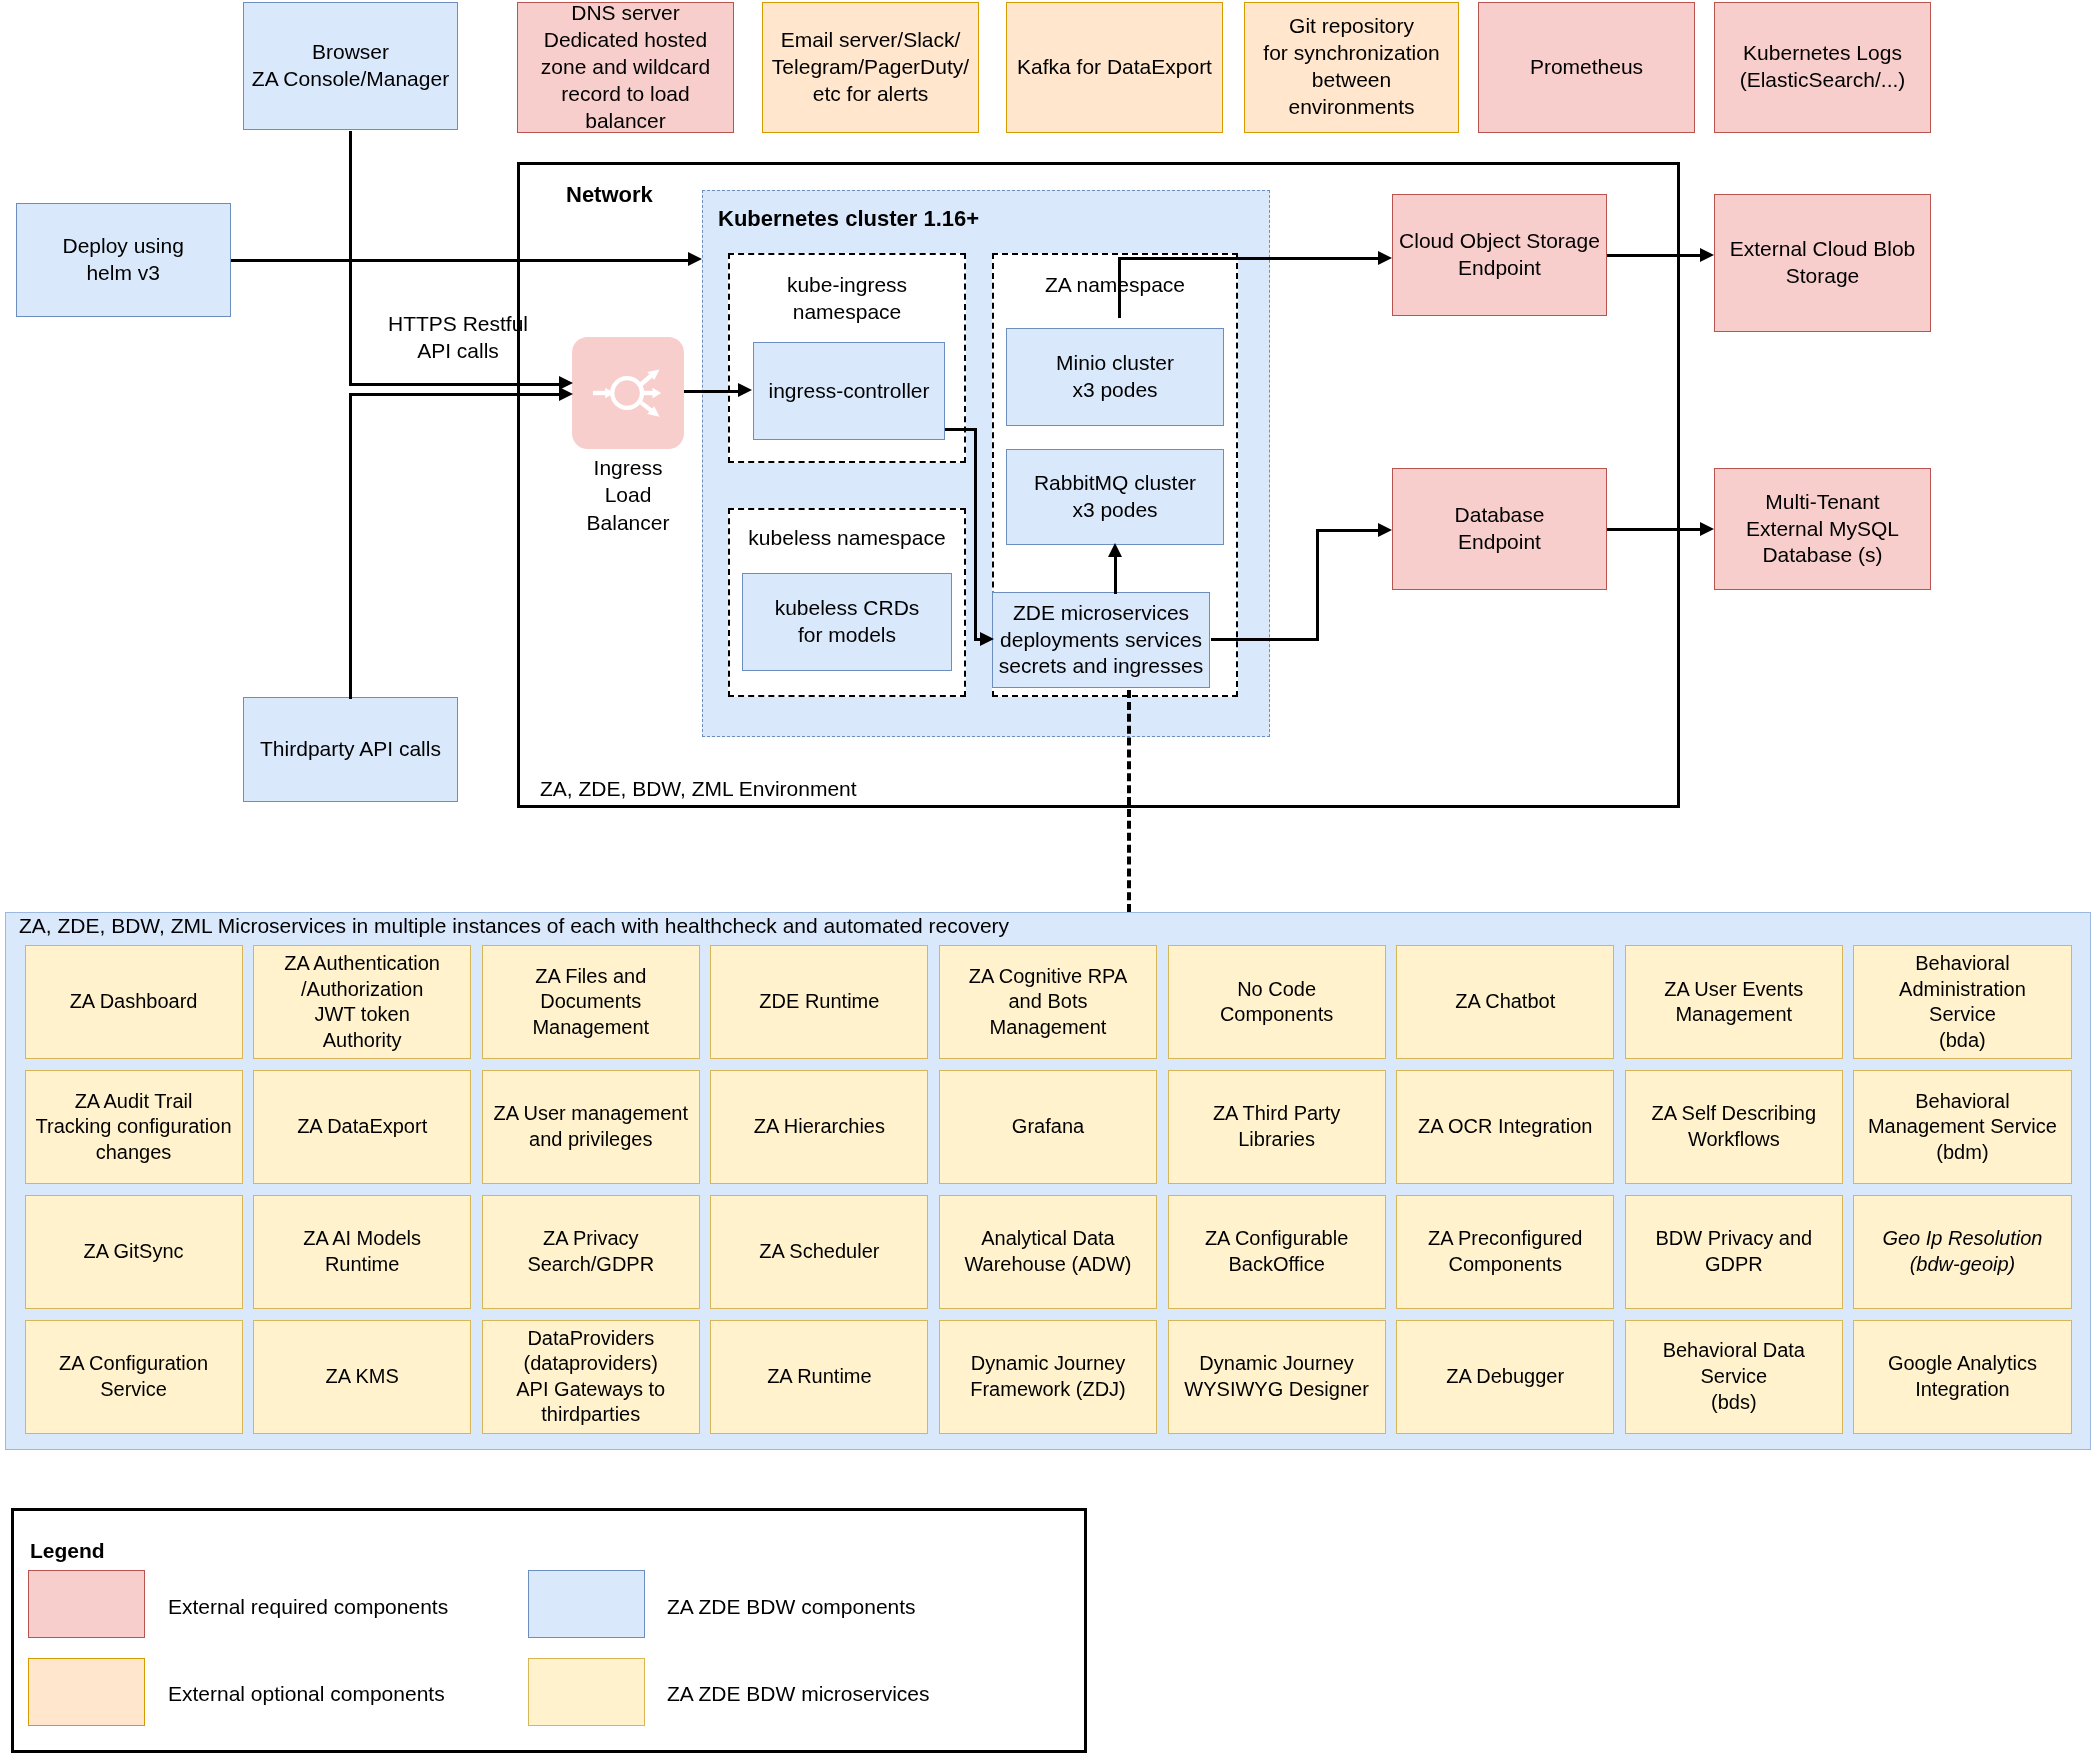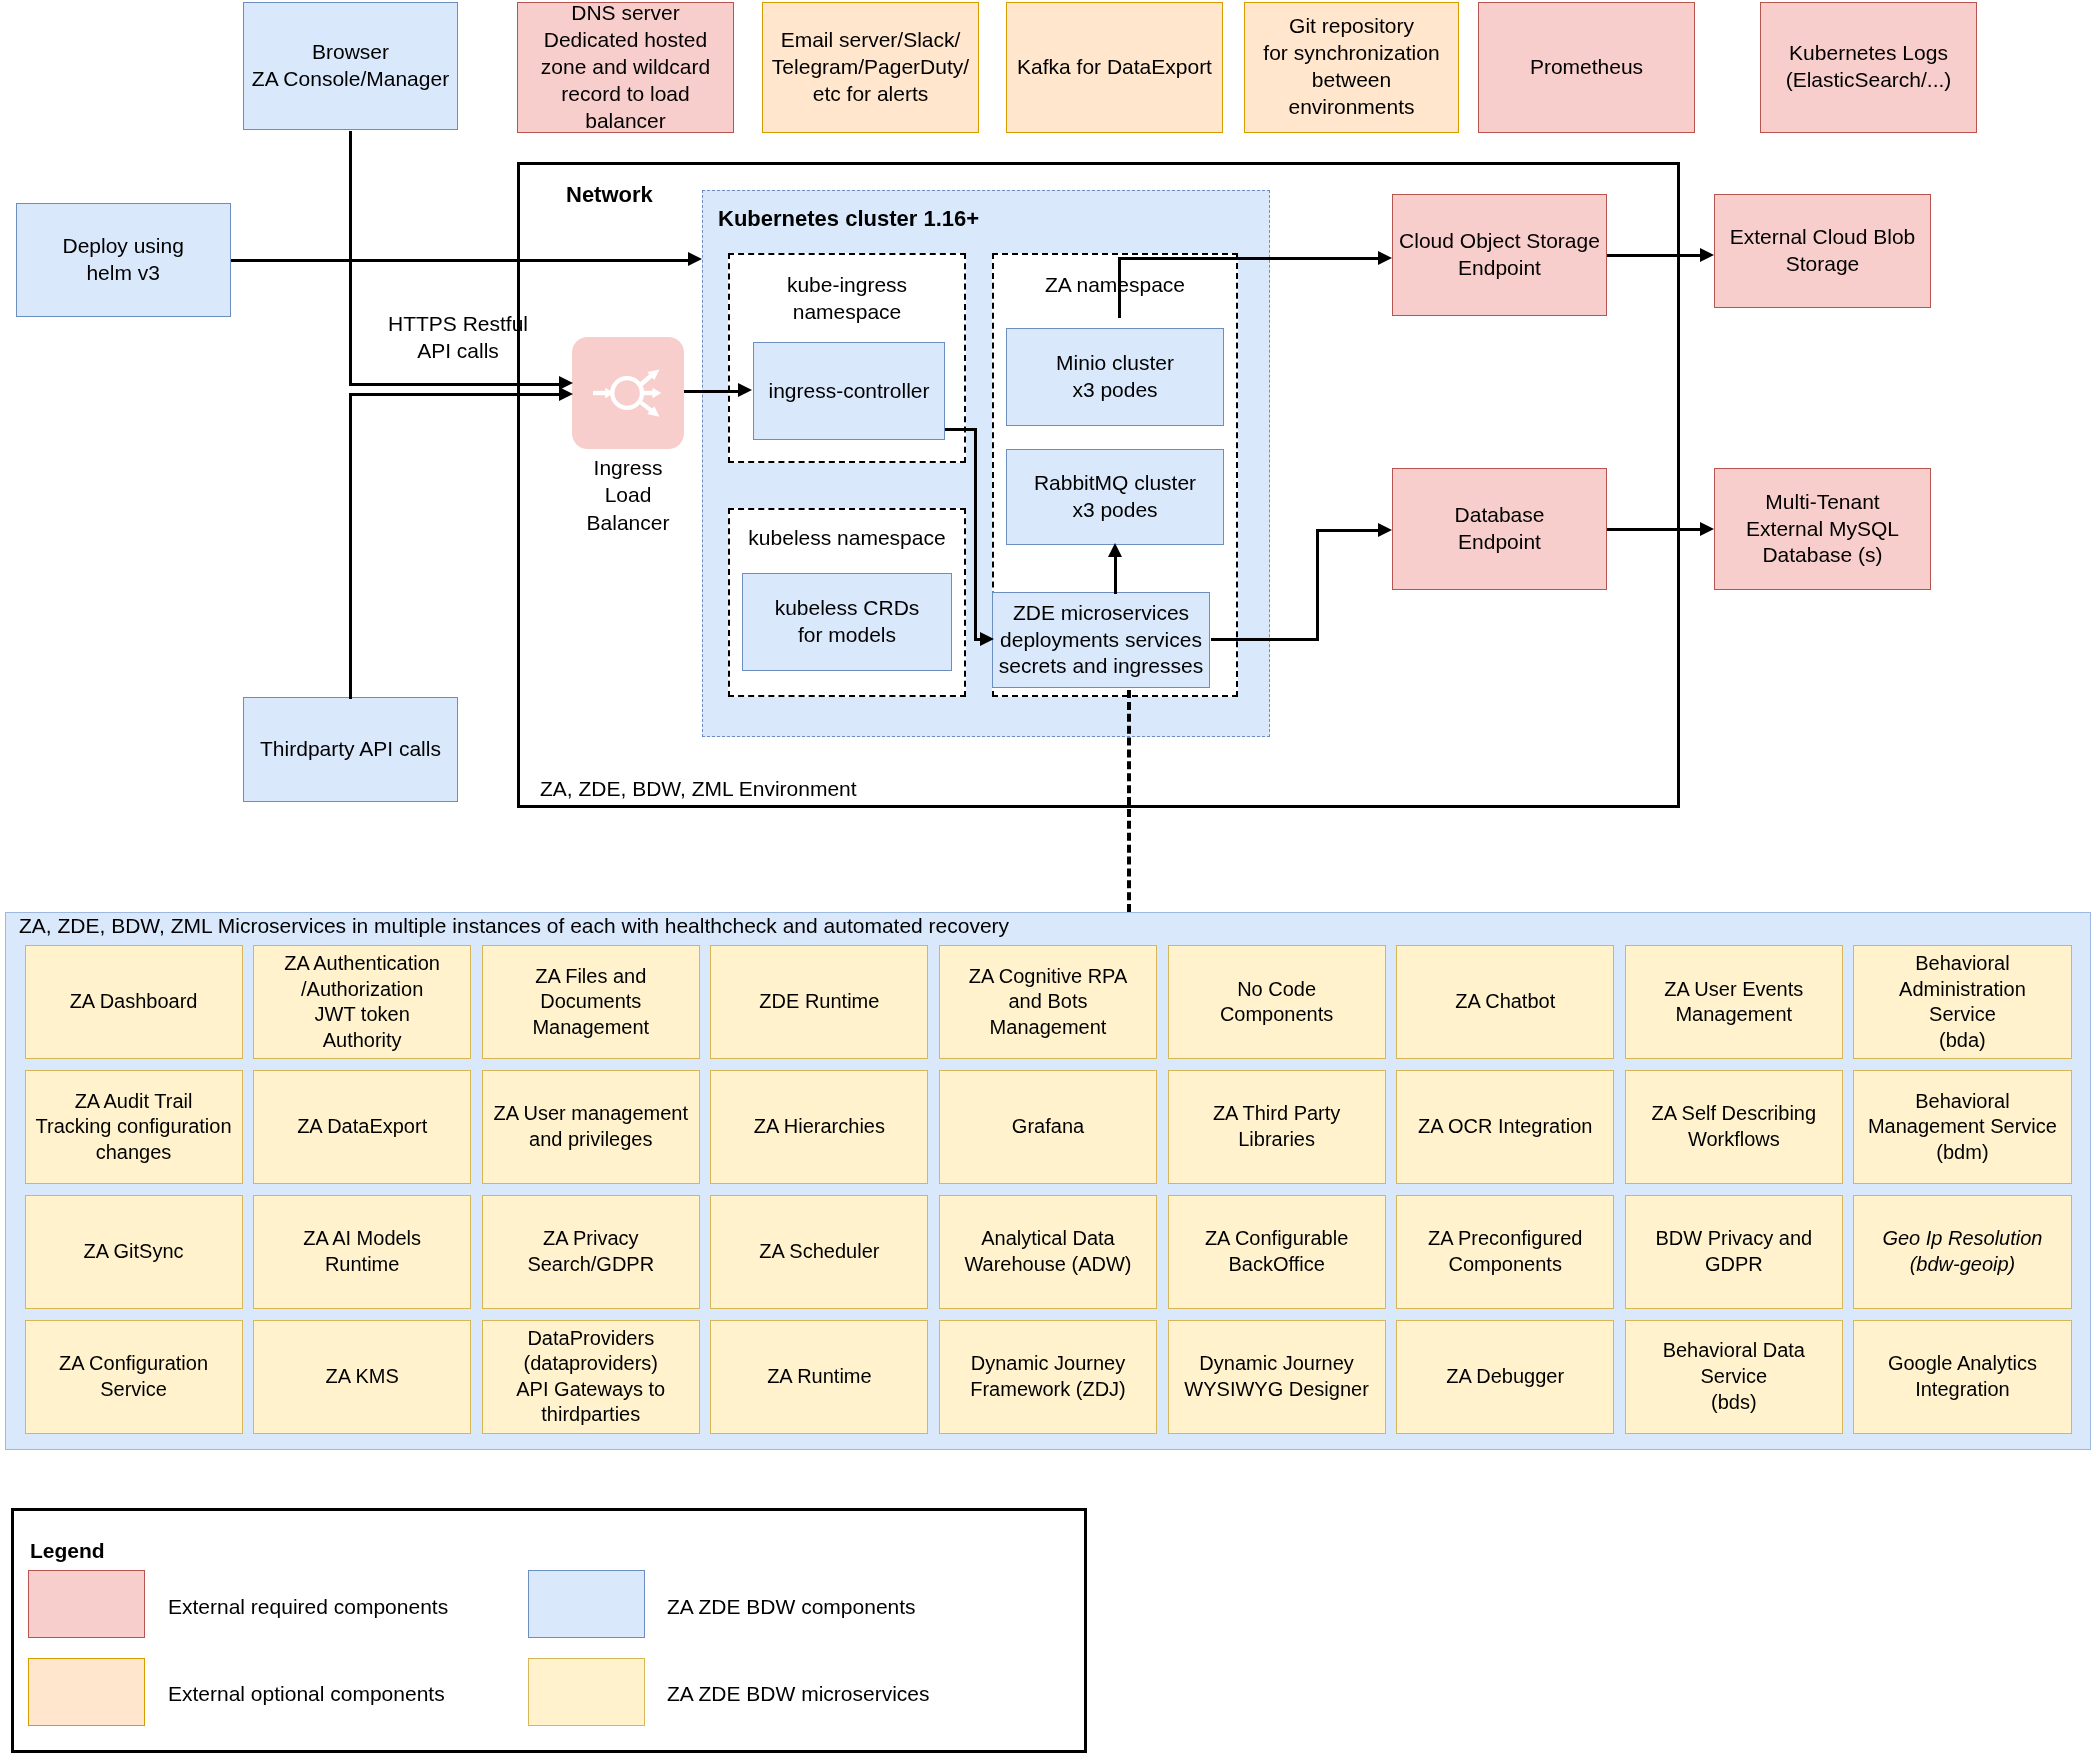--- a/index.html
+++ b/index.html
@@ -48,21 +48,21 @@
 <div class="abs box pink f24" style="left:517px;top:1.7px;width:217px;height:131px;">DNS server<br>Dedicated hosted<br>zone and wildcard<br>record to load<br>balancer</div>
 
 <div class="abs box orange f24" style="left:762px;top:1.7px;width:217px;height:131px;">Email server/Slack/<br>Telegram/PagerDuty/<br>etc for alerts</div>
 
 <div class="abs box orange f24" style="left:1006px;top:1.7px;width:217px;height:131px;">Kafka for DataExport</div>
 
 <div class="abs box orange f24" style="left:1244px;top:1.7px;width:215px;height:131px;">Git repository<br>for synchronization<br>between<br>environments</div>
 
 <div class="abs box pink f24" style="left:1478px;top:1.7px;width:217px;height:131px;">Prometheus</div>
 
-<div class="abs box pink f24" style="left:1760px;top:1.7px;width:217px;height:131px;">Kubernetes Logs<br>(ElasticSearch/...)</div>
+<div class="abs box pink f24" style="left:1714px;top:1.7px;width:217px;height:131px;">Kubernetes Logs<br>(ElasticSearch/...)</div>
 
 <div class="abs box blue f24" style="left:15.7px;top:203px;width:215px;height:114px;">Deploy using<br>helm v3</div>
 
 <div class="abs box blue f24" style="left:243px;top:697px;width:215px;height:105px;">Thirdparty API calls</div>
 
 <div class="abs lbl f24" style="left:349px;top:310px;width:218px;">HTTPS Restful<br>API calls</div>
 
 <div class="abs netbox" style="left:517px;top:162px;width:1163px;height:646px;"></div>
 <div class="abs f25 bold" style="left:566px;top:182px;">Network</div>
 <div class="abs f24" style="left:540px;top:777px;">ZA, ZDE, BDW, ZML Environment</div>
@@ -93,21 +93,21 @@
     <polygon points="86,40 76,34 76,46" fill="#ffffff"></polygon>
     <line x1="63" y1="30" x2="77" y2="18" stroke="#ffffff" stroke-width="5"></line>
     <polygon points="84,13 70,16 78,25" fill="#ffffff"></polygon>
     <line x1="63" y1="51" x2="77" y2="62" stroke="#ffffff" stroke-width="5"></line>
     <polygon points="84,67 70,64 78,55" fill="#ffffff"></polygon>
   </svg>
 </div>
 <div class="abs lbl f24" style="left:558px;top:454px;width:140px;">Ingress<br>Load<br>Balancer</div>
 
 <div class="abs box pink f24" style="left:1392px;top:194px;width:215px;height:122px;">Cloud Object Storage<br>Endpoint</div>
-<div class="abs box pink f24" style="left:1714px;top:194px;width:217px;height:114px;">External Cloud Blob<br>Storage</div>
+<div class="abs box pink f24" style="left:1714px;top:194px;width:217px;height:138px;">External Cloud Blob<br>Storage</div>
 <div class="abs box pink f24" style="left:1392px;top:468px;width:215px;height:122px;">Database<br>Endpoint</div>
 <div class="abs box pink f24" style="left:1714px;top:468px;width:217px;height:122px;">Multi-Tenant<br>External MySQL<br>Database (s)</div>
 
 <div class="ln vline" style="left:349px;top:131px;height:253px;"></div>
 <div class="ln hline" style="left:349px;top:383px;width:218px;"></div>
 <div class="arrow-r" style="left:559px;top:376px;"></div>
 
 <div class="ln hline" style="left:231px;top:259px;width:463px;"></div>
 <div class="arrow-r" style="left:688px;top:252px;"></div>
 

